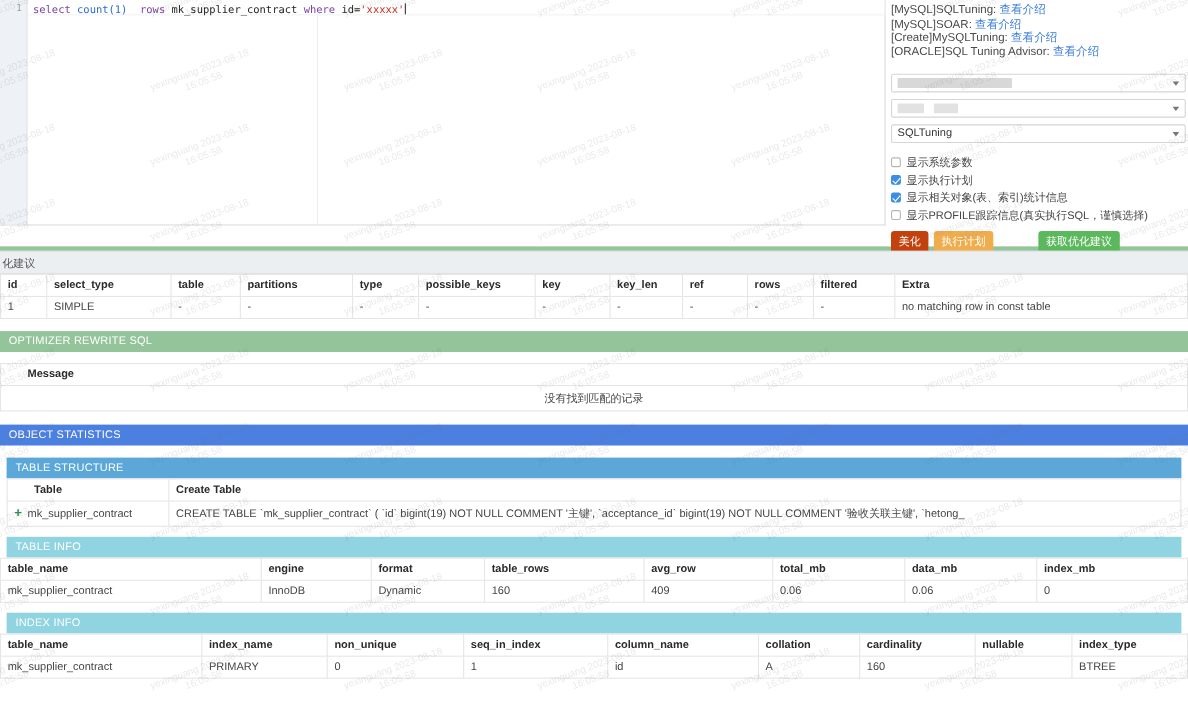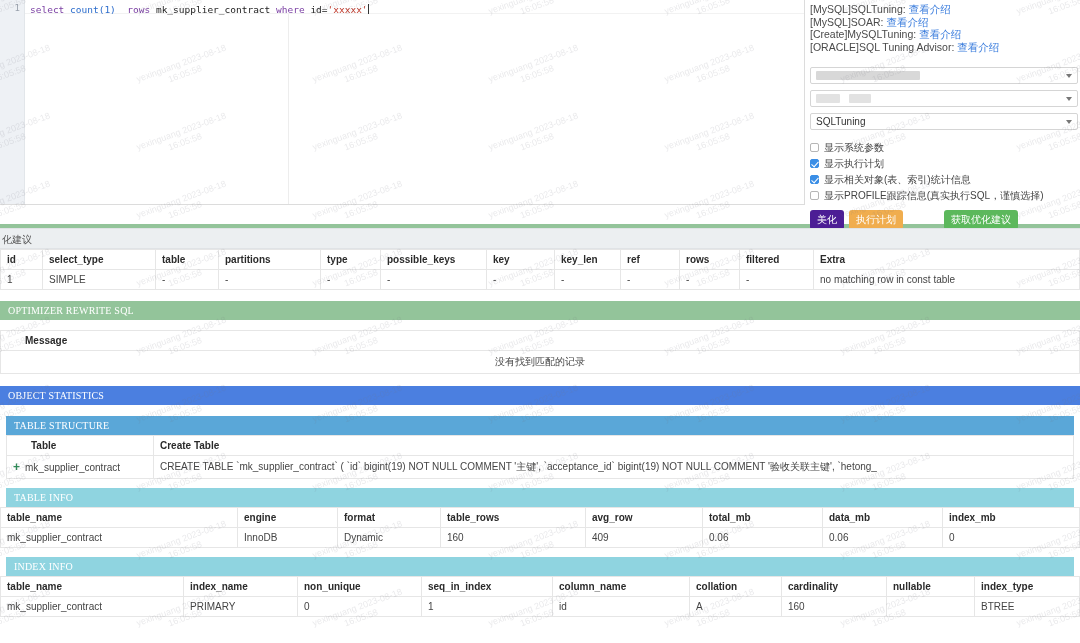--- a/index.html
+++ b/index.html
@@ -105,38 +105,37 @@
     width:3px; height:6px;
     border:solid #fff; border-width:0 1.4px 1.4px 0;
     transform:rotate(42deg);
   }
   .btns { margin-top:8px; display:flex; gap:5px; }
   .btn {
     border:none; border-radius:3px; color:#fff;
     font-size:10px; padding:3px 7px; cursor:pointer;
     font-family:"Liberation Sans", sans-serif;
   }
-  .btn.blue { background:#4c1d95;text-align:center; }
+  .btn.blue { background:#c2410c;text-align:center; }
   .btn.orange { background:#f0ad4e; }
   .btn.green { background:#5cb85c;margin-left:36px; }
 
   
   #advice {
     position:absolute; left:0; top:228px; width:1080px; height:21px;
     background:#eceff1; border:1px solid #e0e3e6; border-left:none; border-right:none;
   }
   #advice .txt {
     position:absolute; left:2px; top:4px; font-size:10px; color:#555;
   }
 
   
   .sec-head {
     color:#fff; font-size:10px; padding:4px 8px;
     letter-spacing:0.2px;
-    font-family:Liberation Serif, serif;
   }
   .sec-head.green { background:#93c49a; }
   .sec-head.blue  { background:#4b7fe0; }
   .sec-head.sky   { background:#5aa7d8; }
   .sec-head.cyan  { background:#8fd4e0; }
 
   table.grid {
     width:100%; border-collapse:collapse; background:#fff;
     table-layout:fixed;
   }

